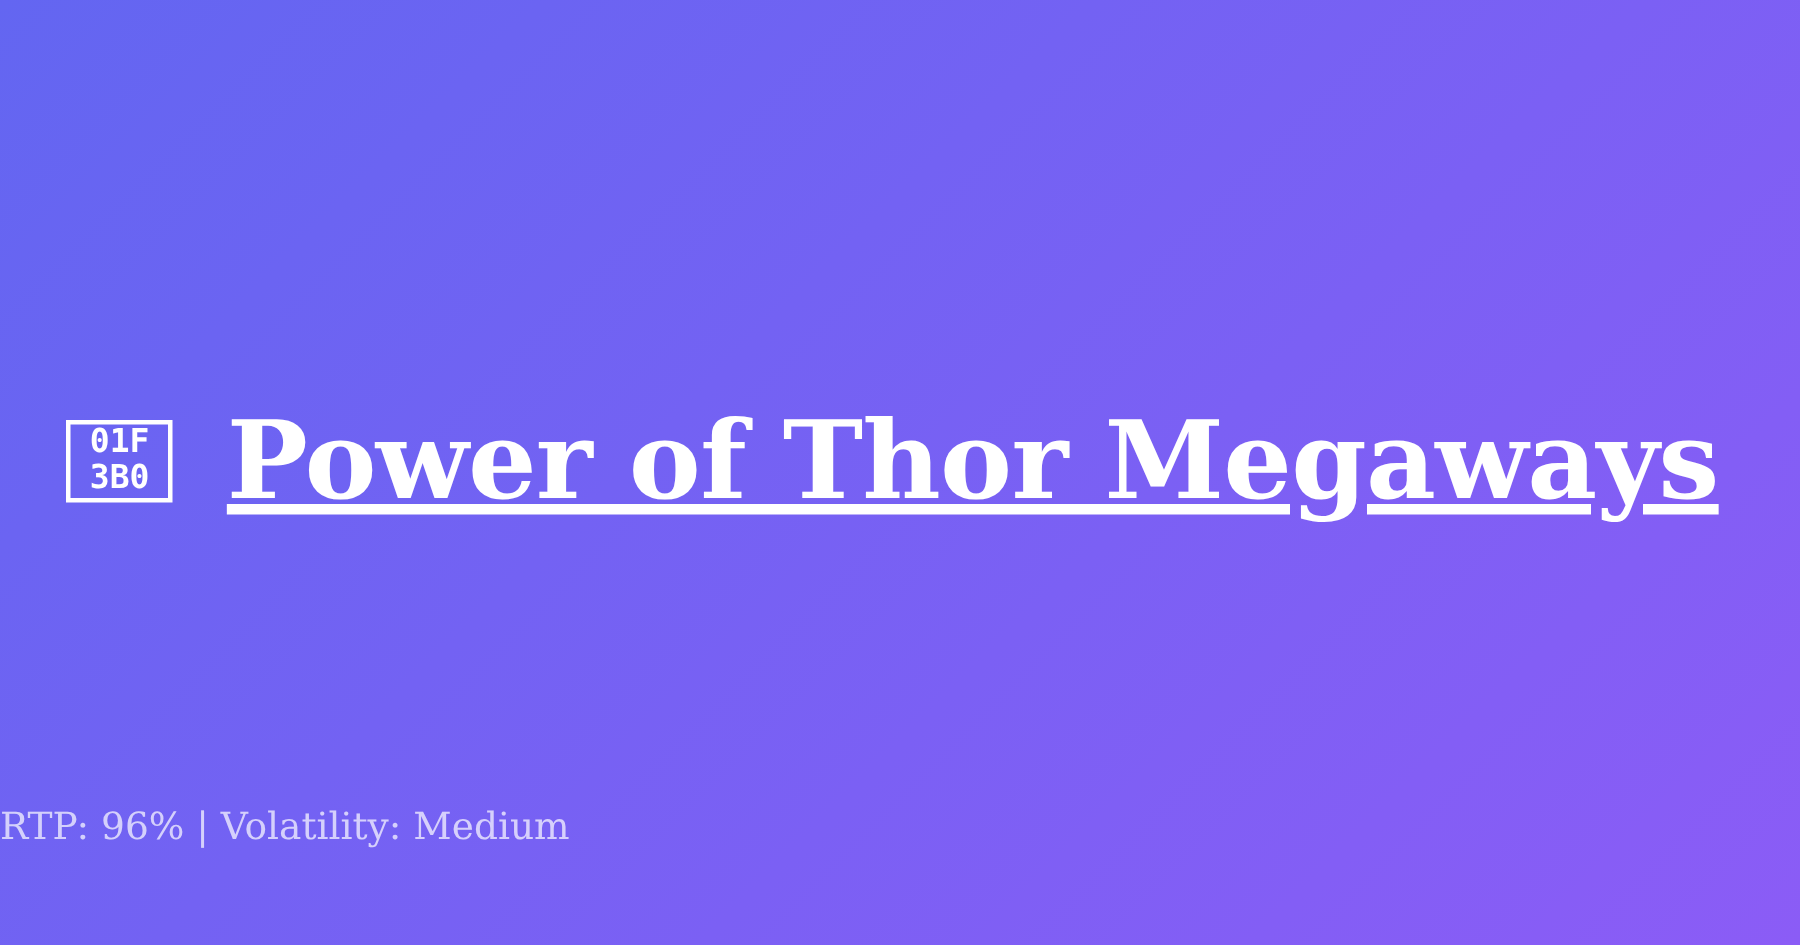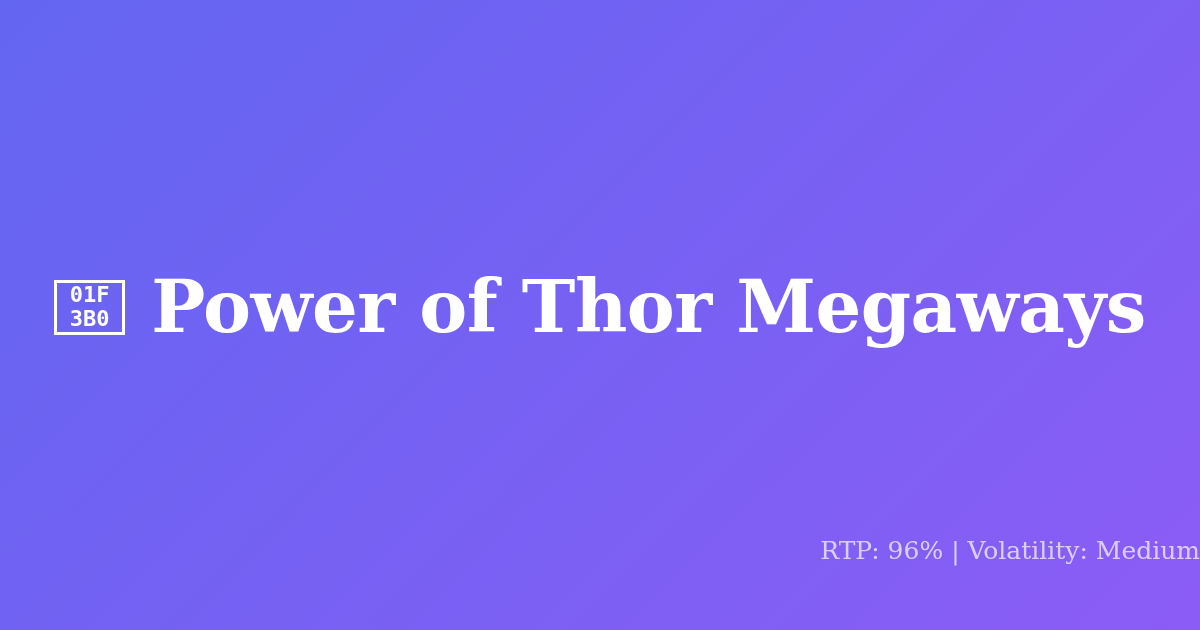--- a/index.html
+++ b/index.html
@@ -77,48 +77,48 @@
 
   
   .game-title {
     font-family: "DejaVu Serif", "Liberation Serif", serif;
     font-weight: 700;
     font-size: 72px;
     line-height: 1.05;
     color: #FFFFFF;
     white-space: nowrap;
     letter-spacing: -0.5px;
-    margin: 0;
+    margin: 10px;
+    text-decoration: underline;
   }
 
   
   .game-provider {
     font-family: "DejaVu Serif", "Liberation Serif", serif;
     font-weight: 400;
     font-size: 35px;
     line-height: 1.2;
     color: rgba(255, 255, 255, 0.84);
     margin-top: 68px;
     white-space: nowrap;
   }
 
   
   .game-meta {
     position: absolute;
     left: 0;
     right: 0;
     bottom: 64px;
-    text-align: right;
+    text-align: left;
     font-family: "DejaVu Serif", "Liberation Serif", serif;
     font-weight: 400;
     font-size: 25px;
     line-height: 1.2;
     color: rgba(255, 255, 255, 0.70);
     white-space: nowrap;
-    margin-left: 24px;
   }
 </style>
 </head>
 <body>
 
 <div class="og-card">
 
   <div class="hero">
 
     <div class="title-row">

